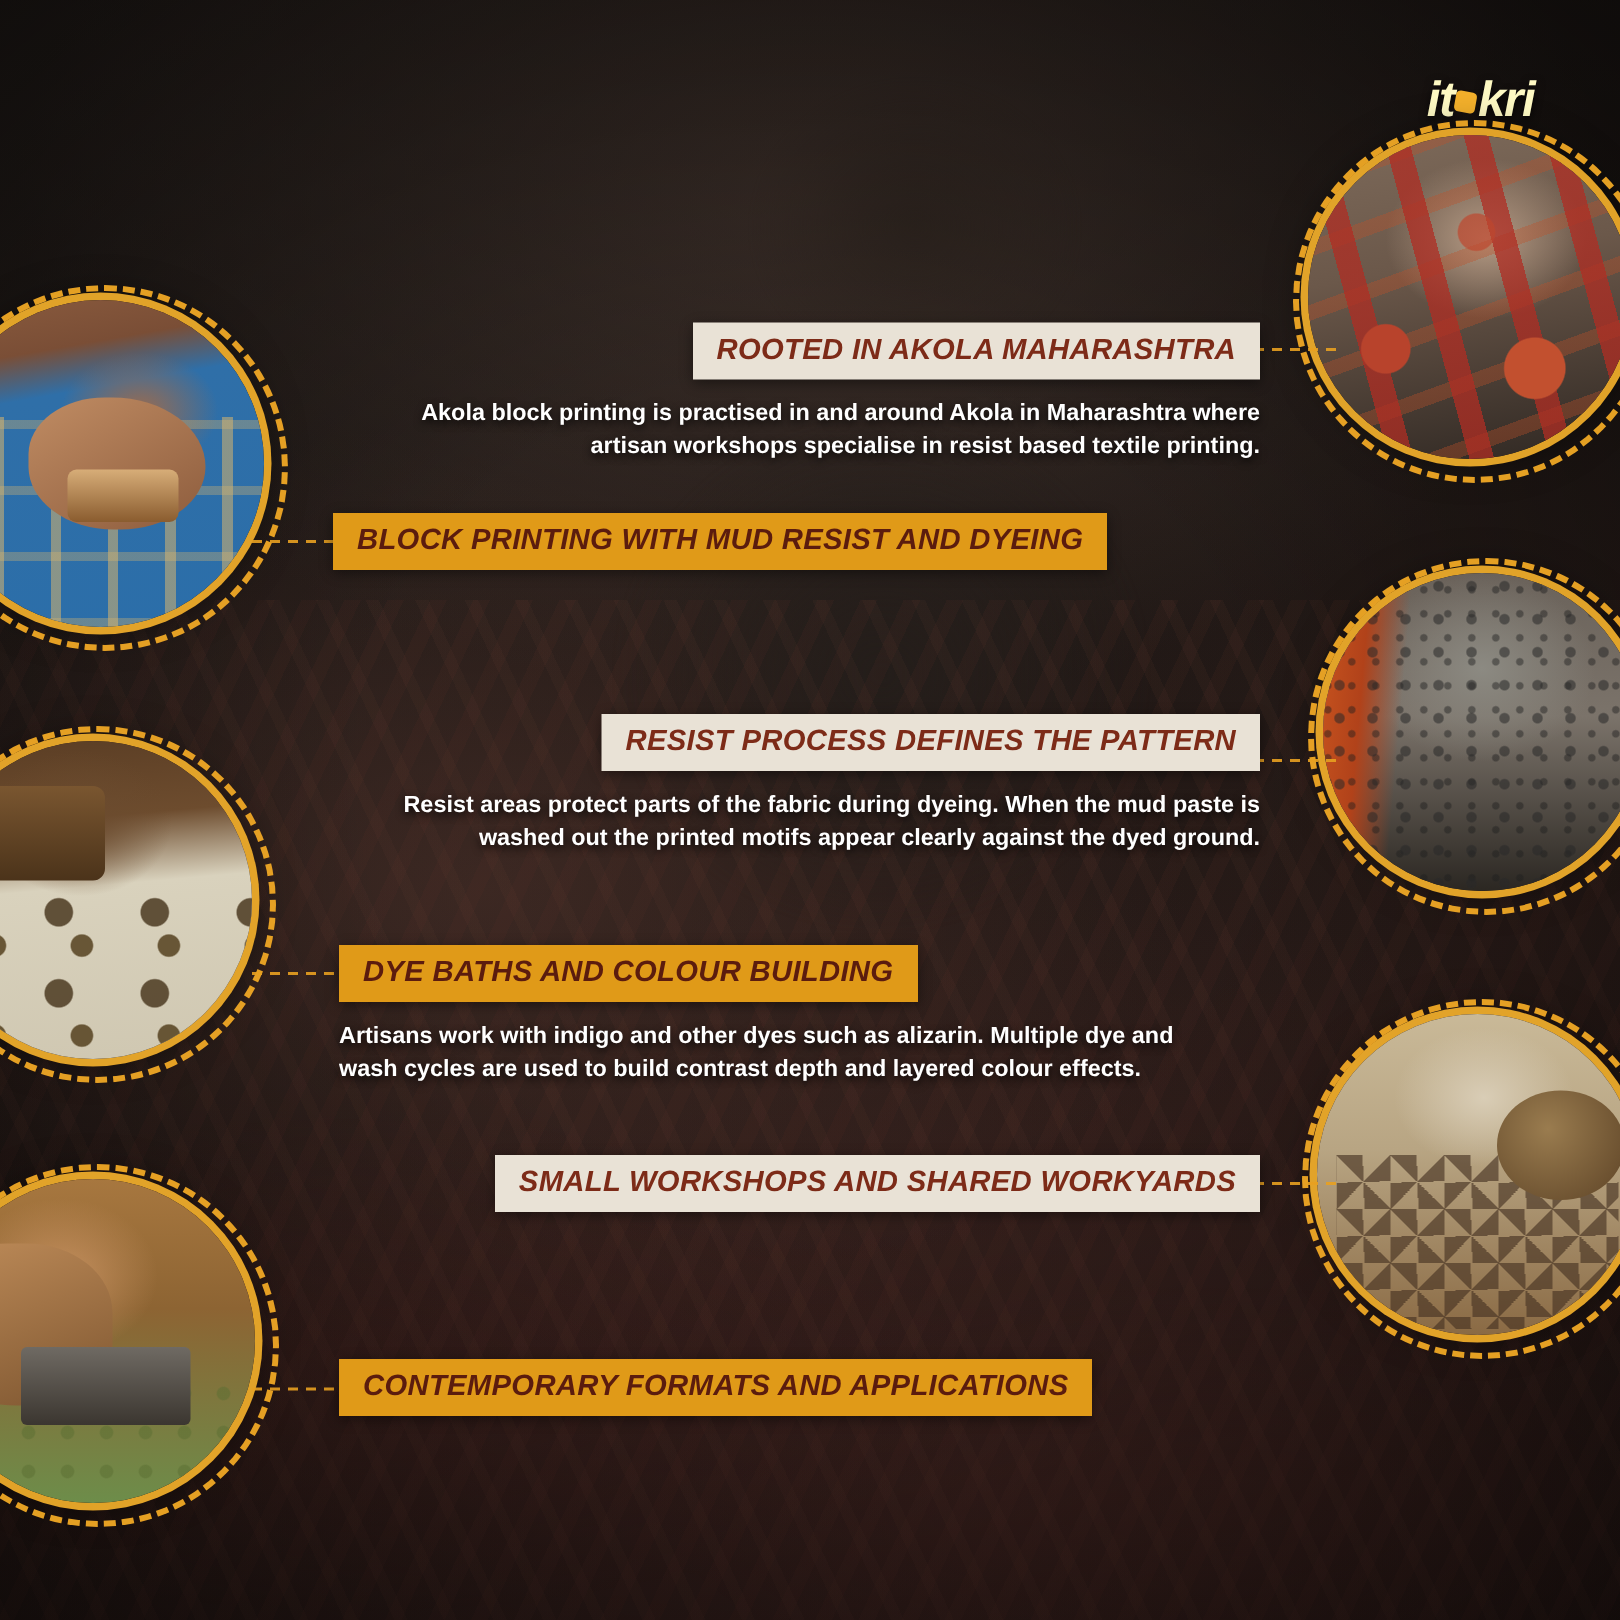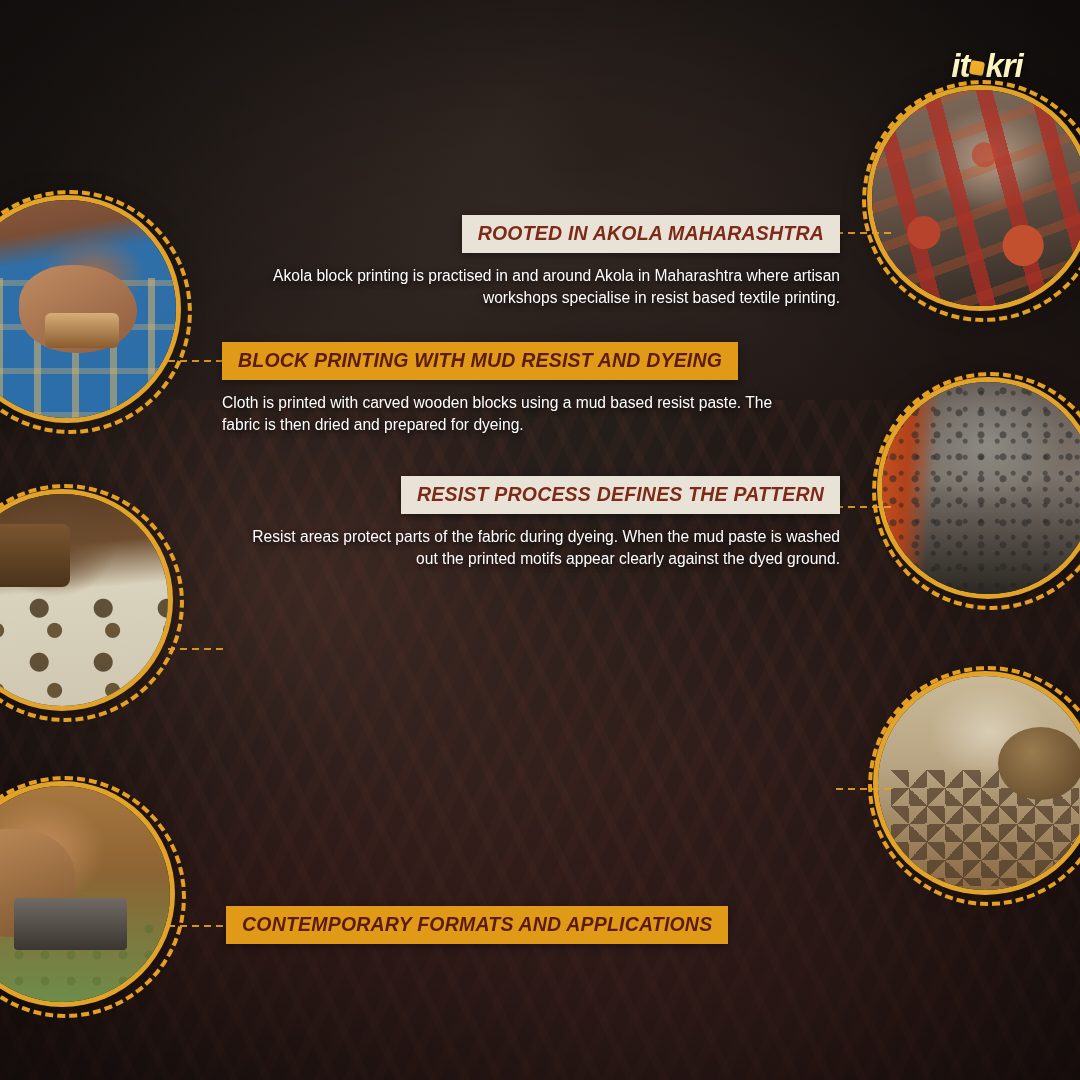--- a/index.html
+++ b/index.html
@@ -111,21 +111,21 @@
     letter-spacing: 0.2px;
     white-space: nowrap;
     box-shadow: 0 2px 8px rgba(0,0,0,0.45);
   }
   .head-cream { background: #e9e2d6; color: #7d2b18; }
   .head-amber { background: #e09a18; color: #5b1c0e; }
   .step-body {
     margin-top: 12px;
     color: #ffffff;
     font-size: 15.6px;
-    font-weight: normal;
+    font-weight: bold;
     line-height: 1.42;
     text-shadow: 0 2px 6px rgba(0,0,0,0.85);
   }
   .align-right { text-align: right; }
   .align-left  { text-align: left; }
 
   
   .connector {
     position: absolute;
     height: 2px;
@@ -366,32 +366,40 @@
     <div class="align-right">
       <div class="step-head head-cream">ROOTED IN AKOLA MAHARASHTRA</div>
     </div>
     <div class="step-body align-right">Akola block printing is practised in and around Akola in Maharashtra where artisan workshops specialise in resist based textile printing.</div>
   </div>
 
   <div class="step" style="left:222px; top:342px; width:600px;">
     <div class="align-left">
       <div class="step-head head-amber">BLOCK PRINTING WITH MUD RESIST AND DYEING</div>
     </div>
-    <div class="step-body align-left" style="width:575px;">Cloth is printed with carved wooden blocks using a mud based resist paste. The fabric is then dried and prepared for dyeing.</div>
   </div>
 
   <div class="step" style="left:240px; top:476px; width:600px;">
     <div class="align-right">
       <div class="step-head head-cream">RESIST PROCESS DEFINES THE PATTERN</div>
     </div>
     <div class="step-body align-right">Resist areas protect parts of the fabric during dyeing. When the mud paste is washed out the printed motifs appear clearly against the dyed ground.</div>
   </div>
 
+  <div class="step" style="left:226px; top:630px; width:600px;">
+    <div class="align-left">
+      <div class="step-head head-amber">DYE BATHS AND COLOUR BUILDING</div>
+    </div>
+    <div class="step-body align-left" style="width:570px;">Artisans work with indigo and other dyes such as alizarin. Multiple dye and wash cycles are used to build contrast depth and layered colour effects.</div>
+  </div>
 
   <div class="step" style="left:240px; top:770px; width:600px;">
+    <div class="align-right">
+      <div class="step-head head-cream">SMALL WORKSHOPS AND SHARED WORKYARDS</div>
+    </div>
   </div>
 
   <div class="step" style="left:226px; top:906px; width:600px;">
     <div class="align-left">
       <div class="step-head head-amber">CONTEMPORARY FORMATS AND APPLICATIONS</div>
     </div>
   </div>
 
 </div>
 

